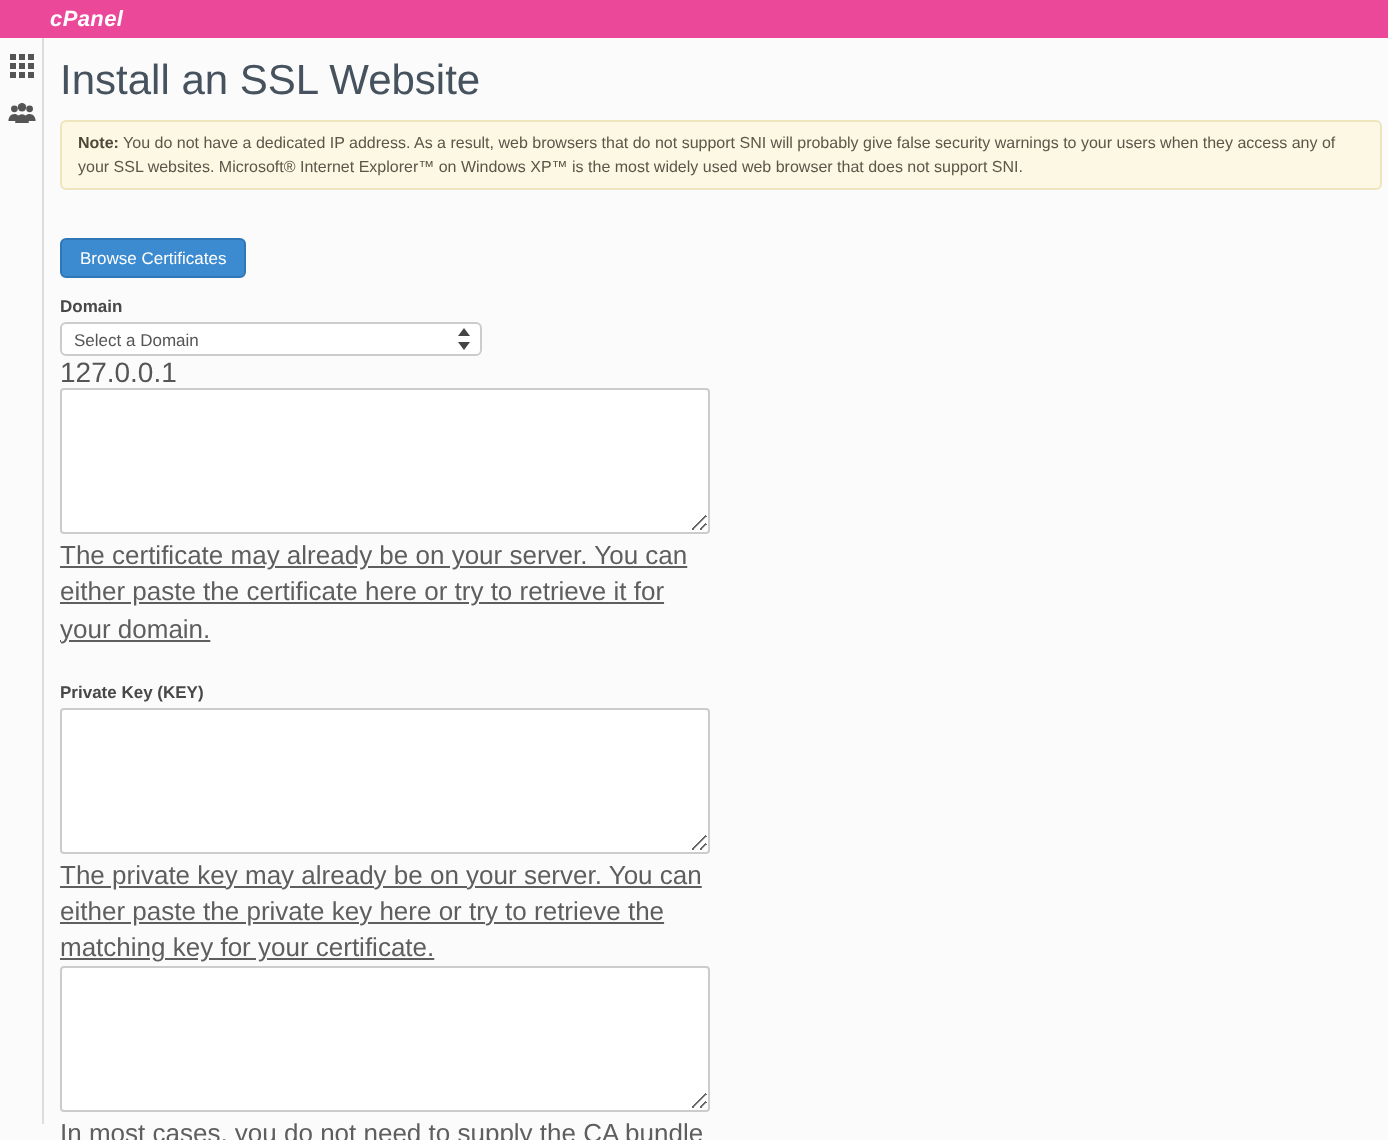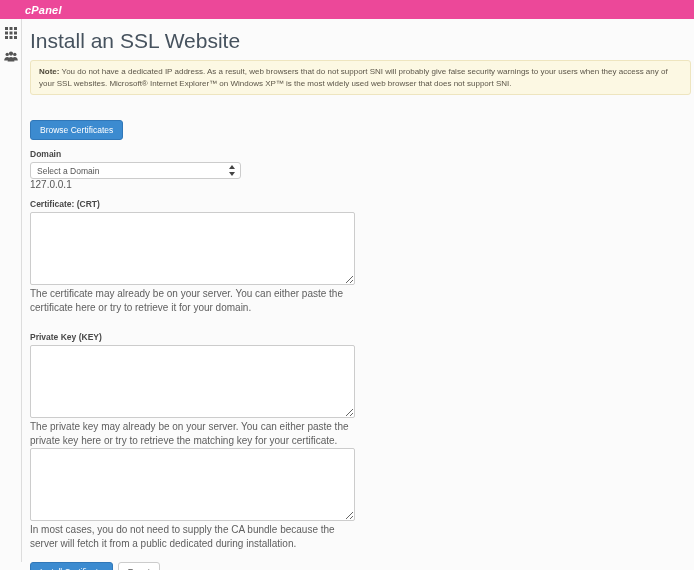--- a/index.html
+++ b/index.html
@@ -96,21 +96,21 @@
   }
   .btn-row { margin-top: 11px; display: flex; gap: 5px; }
 
   .form-label {
     font-size: 8.5px;
     font-weight: bold;
     color: #484848;
     margin-top: 9px;
     margin-bottom: 3px;
   }
-  .static-value { font-size: 10px; color: #555; }
+  .static-value { font-size: 14px; color: #555; }
 
   .select-box {
     width: 211px;
     height: 17px;
     background: #fff;
     border: 1px solid #ccc;
     border-radius: 3px;
     display: flex;
     align-items: center;
     justify-content: space-between;
@@ -128,24 +128,25 @@
     border-radius: 2px;
     background: #fff;
     resize: both;
     font-family: "Liberation Sans", sans-serif;
     font-size: 8px;
     padding: 3px;
     color: #555;
   }
   .help-text {
     width: 330px;
-    font-size: 10px;
+    font-size: 13px;
     line-height: 1.4;
     color: #5e5e5e;
     margin-top: 2px;
+    text-decoration: underline;
   }
 
   svg { display: block; }
 </style>
 </head>
 <body>
 
 <header class="navbar">
   <span class="logo">cPanel</span>
 </header>
@@ -192,21 +193,20 @@
     <span>
       <svg width="6" height="11" viewBox="0 0 6 11" fill="#444">
         <polygon points="3,0 6,4 0,4"></polygon>
         <polygon points="3,11 6,7 0,7"></polygon>
       </svg>
     </span>
   </div>
 
   <div class="static-value">127.0.0.1</div>
 
-  <div class="form-label">Certificate: (CRT)</div>
   <textarea class="cert-area" style=""></textarea>
   <div class="help-text">The certificate may already be on your server. You can either paste the certificate here or try to retrieve it for your domain.</div>
 
   <div class="form-label" style="margin-top:17px;">Private Key (KEY)</div>
   <textarea class="cert-area" style=""></textarea>
   <div class="help-text">The private key may already be on your server. You can either paste the private key here or try to retrieve the matching key for your certificate.</div>
 
   <textarea class="cert-area" style=""></textarea>
   <div class="help-text">In most cases, you do not need to supply the CA bundle because the server will fetch it from a public dedicated during installation.</div>
 

